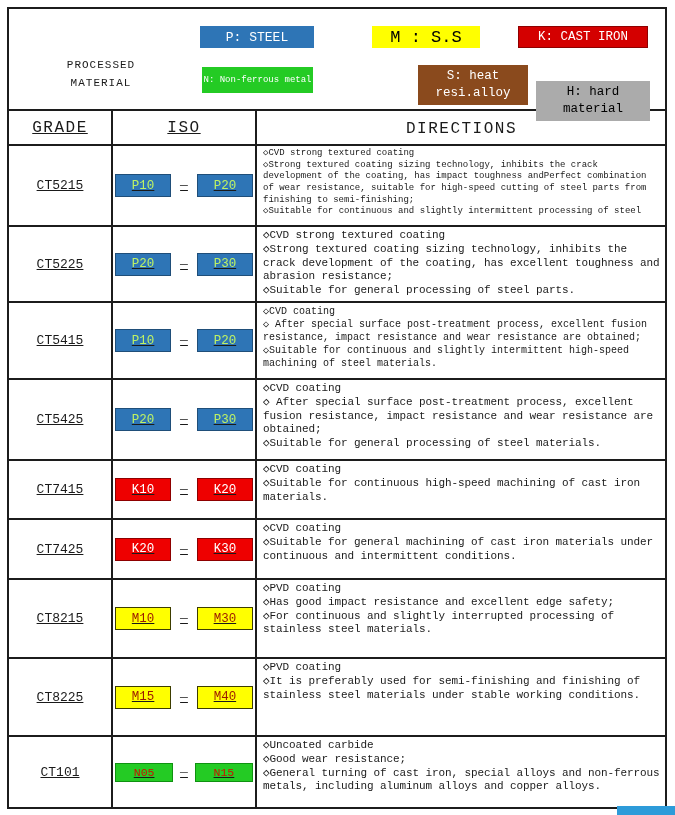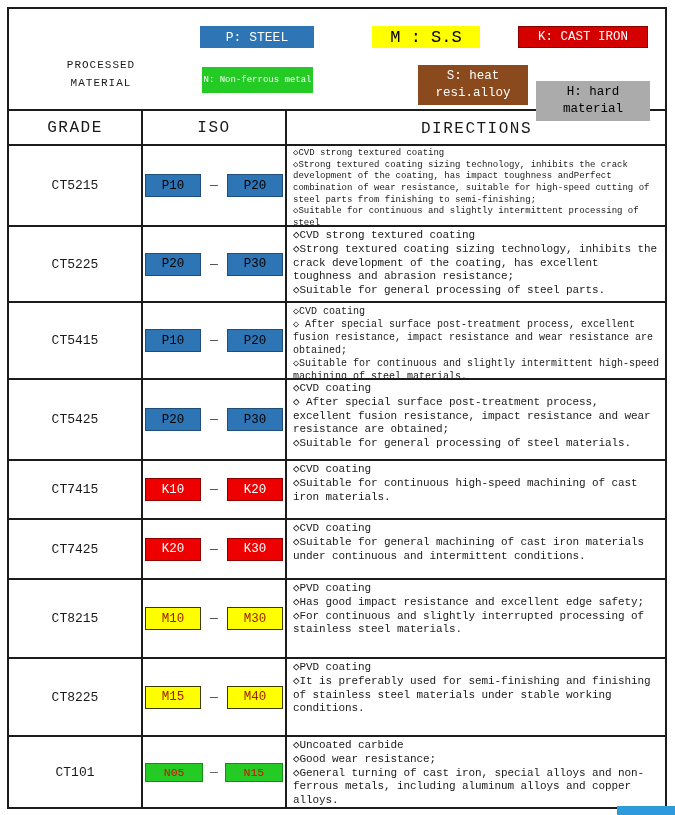--- a/index.html
+++ b/index.html
@@ -27,42 +27,42 @@
   .lg-ss      { left:363px; top:17px; width:108px; height:22px; background:var(--ss-yellow);   color:#000; font-size:17px; }
   .lg-cast    { left:509px; top:17px; width:130px; height:22px; background:var(--cast-red);    color:#fff; font-size:12.5px; border:1px solid var(--red-dark);align-items:center; }
   .lg-nonfer  { left:193px; top:58px; width:111px; height:26px; background:var(--green);       color:#fff; font-size:9px; }
   .lg-heat    { left:361px; top:56px; width:110px; height:40px; background:var(--brown);       color:#fff; font-size:12.5px; line-height:1.35;margin-left:48px; }
   .lg-hard    { left:527px; top:56px; width:114px; height:40px; background:var(--gray);        color:#000; font-size:12.5px; line-height:1.35;margin-top:16px; }
   
   .trow { display:flex; border-top:2px solid #1c1c1c; box-sizing:border-box; overflow:hidden; }
   .thead { height:35px; }
   .cell { box-sizing:border-box; }
   .cell-grade {
-    width:134px; border-right:2px solid #1c1c1c; flex:none;
-    display:flex; align-items:center; justify-content:center; font-size:13px;
+    width:104px; border-right:2px solid #1c1c1c; flex:none;
+    display:flex; align-items:center; justify-content:center; font-size:13px;text-decoration:underline;
   }
   .cell-iso {
     width:144px; border-right:2px solid #1c1c1c; flex:none;
-    display:flex; align-items:center; justify-content:center;
+    display:flex; align-items:center; justify-content:center;text-decoration:underline;
   }
   .cell-dir { flex:1; padding:2px 5px 0 6px; font-size:11px; letter-spacing:-0.1px; line-height:1.25; }
   .th { font-size:16px; letter-spacing:1.5px; }
   .r0 { height:81px; } .r1 { height:76px; } .r2 { height:77px; }
   .r3 { height:81px; } .r4 { height:59px; } .r5 { height:60px; }
   .r6 { height:79px; } .r7 { height:78px; } .r8 { height:72px; }
   .r0 .cell-dir { font-size:9px;  line-height:1.3; letter-spacing:0; }
   .r2 .cell-dir { font-size:10px; line-height:1.3; letter-spacing:0; }
   .dline { white-space:normal; }
   
   .chip {
     width:56px; height:23px; box-sizing:border-box; flex:none;
     display:flex; align-items:center; justify-content:center;
     font-size:12.5px; border:1px solid #1a1a1a;
   }
-  .chip.p { background:var(--steel-blue); color:#000000; border-color:var(--steel-blue-dark); }
+  .chip.p { background:var(--steel-blue); color:#bef264; border-color:var(--steel-blue-dark); }
   .chip.k { background:var(--chip-red);   color:#fff; border-color:var(--red-dark); }
   .chip.m { background:var(--ss-yellow);  color:var(--m-chip-text); border-color:#3c3c00; }
   .chip.n { background:var(--green);      color:var(--n-chip-text); border-color:var(--green-dark); }
   .chip.s { background:var(--brown);      color:var(--s-chip-text); border-color:var(--brown-dark); }
   .dash { margin:0 9px; color:#3c3c3c; font-size:13px; }
   .iso-stack { display:flex; flex-direction:column; align-items:center;gap:47px; }
   .iso-pair { display:flex; align-items:center; }
   .iso-stack .iso-pair:not(:first-child) { margin-top:-1px; }
   .iso-stack .chip { width:58px; height:19px; font-size:11.5px; }
   .iso-stack .dash { margin:0 7px; color:#555; }

